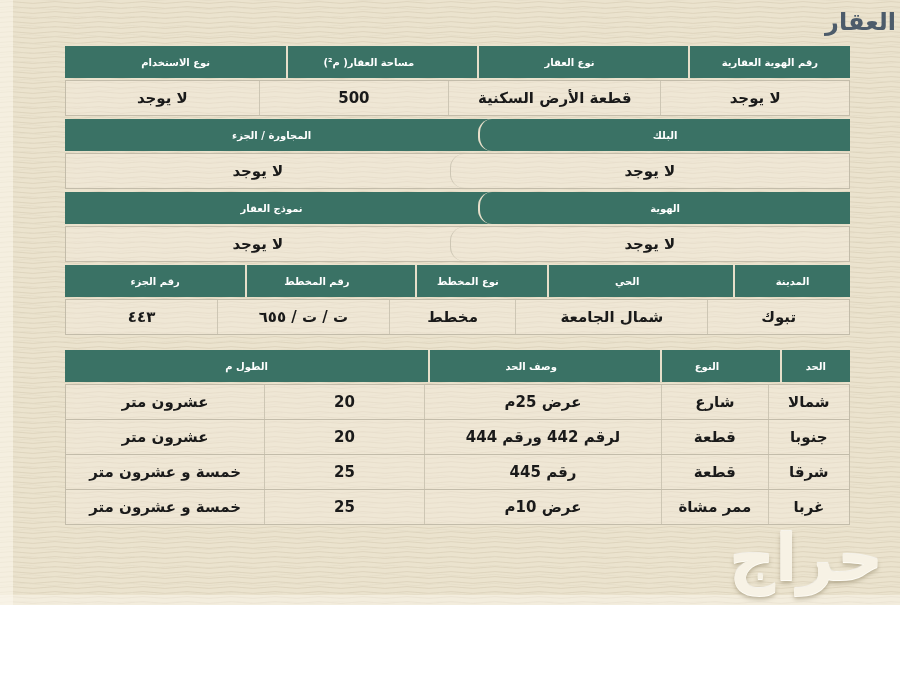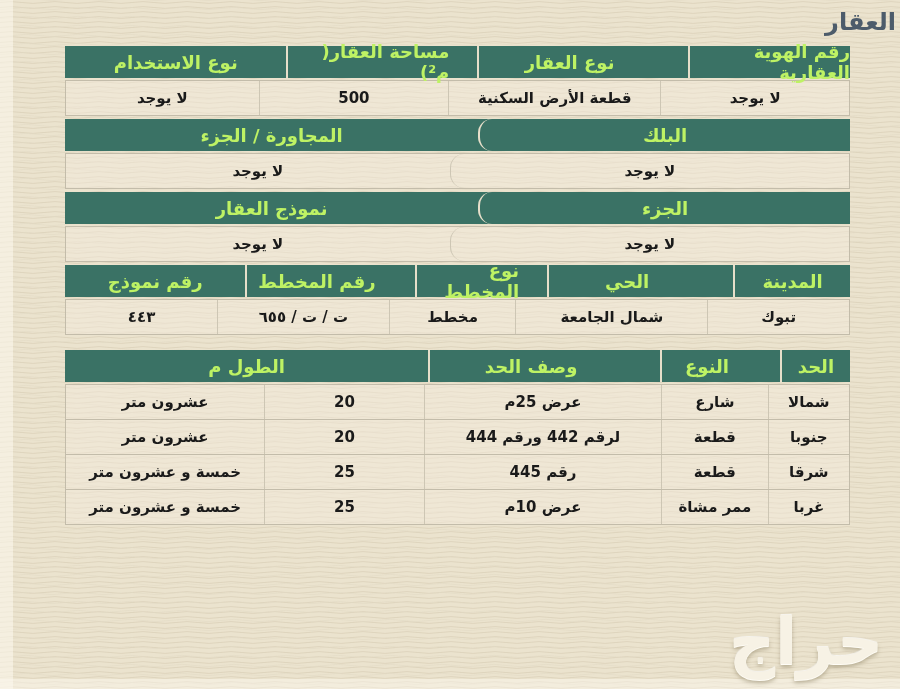--- a/index.html
+++ b/index.html
@@ -1,19 +1,19 @@
 <!DOCTYPE html>
 <html lang="ar"><head>
 <meta charset="utf-8">
 <style>
   * { margin:0; padding:0; box-sizing:border-box; }
   html,body { width:900px; height:689px; }
   body { font-family:"DejaVu Sans", sans-serif; }
 
-  .page { position:relative; width:900px; height:689px; overflow:hidden;
+  .page { position:relative; width:900px; height:605px; overflow:hidden;
           direction:rtl; background:#EBE3CE; }
 
   .bg-waves { position:absolute; inset:0; z-index:0; }
 
   .edge-left  { position:absolute; left:0; top:0; width:13px; height:100%;
                 background:rgba(253,249,239,0.55); z-index:1; }
   .edge-bottom{ position:absolute; left:0; bottom:0; width:100%; height:10px;
                 background:rgba(253,249,239,0.45); z-index:1; }
 
   .title { position:absolute; top:8px; right:4px; z-index:2;
@@ -22,21 +22,21 @@
   .tbl { position:absolute; right:50px; width:785px; z-index:2; }
   .tbl-property   { top:46px; }
   .tbl-boundaries { top:350px; }
 
   .section + .section { margin-top:3px; }
 
   .row { display:flex; width:100%; }
 
   .hrow { background:#3A7265; height:32px; }
   .hcell { display:flex; align-items:center; justify-content:center;
-           color:#bef264; font-size:18px; font-weight:bold;
+           color:#ffffff; font-size:10px; font-weight:bold;
            border-left:2px solid #E7DFCA; height:100%;margin-left:28px; }
   .hcell:last-child { border-left:none; }
 
   .vrow { min-height:36px; border:1px solid #C3BCAA; margin-top:2px;
           background:rgba(243,236,221,0.45); }
   .vrow + .vrow { margin-top:-1px; }
   .vcell { display:flex; align-items:center; justify-content:center;
            color:#1A1A1A; font-size:15px; font-weight:bold;
            border-left:1px solid #CDC6B4; padding:4px 6px; text-align:center; }
   .vcell:last-child { border-left:none; }
@@ -107,36 +107,36 @@
         <div class="hcell w-half-l">المجاورة / الجزء</div>
       </div>
       <div class="row vrow">
         <div class="vcell w-half-r">لا يوجد</div>
         <div class="vcell w-half-l">لا يوجد</div>
       </div>
     </div>
 
     <div class="section">
       <div class="row hrow">
-        <div class="hcell w-half-r">الجزء</div>
+        <div class="hcell w-half-r">الهوية</div>
         <div class="hcell w-half-l">نموذج العقار</div>
       </div>
       <div class="row vrow">
         <div class="vcell w-half-r">لا يوجد</div>
         <div class="vcell w-half-l">لا يوجد</div>
       </div>
     </div>
 
     <div class="section">
       <div class="row hrow">
         <div class="hcell w-city">المدينة</div>
         <div class="hcell w-dist">الحي</div>
         <div class="hcell w-plt">نوع المخطط</div>
         <div class="hcell w-plnum">رقم المخطط</div>
-        <div class="hcell w-plot">رقم نموذج</div>
+        <div class="hcell w-plot">رقم الجزء</div>
       </div>
       <div class="row vrow">
         <div class="vcell w-city">تبوك</div>
         <div class="vcell w-dist">شمال الجامعة</div>
         <div class="vcell w-plt">مخطط</div>
         <div class="vcell w-plnum">ت / ت / ٦٥٥</div>
         <div class="vcell w-plot">٤٤٣</div>
       </div>
     </div>
 

